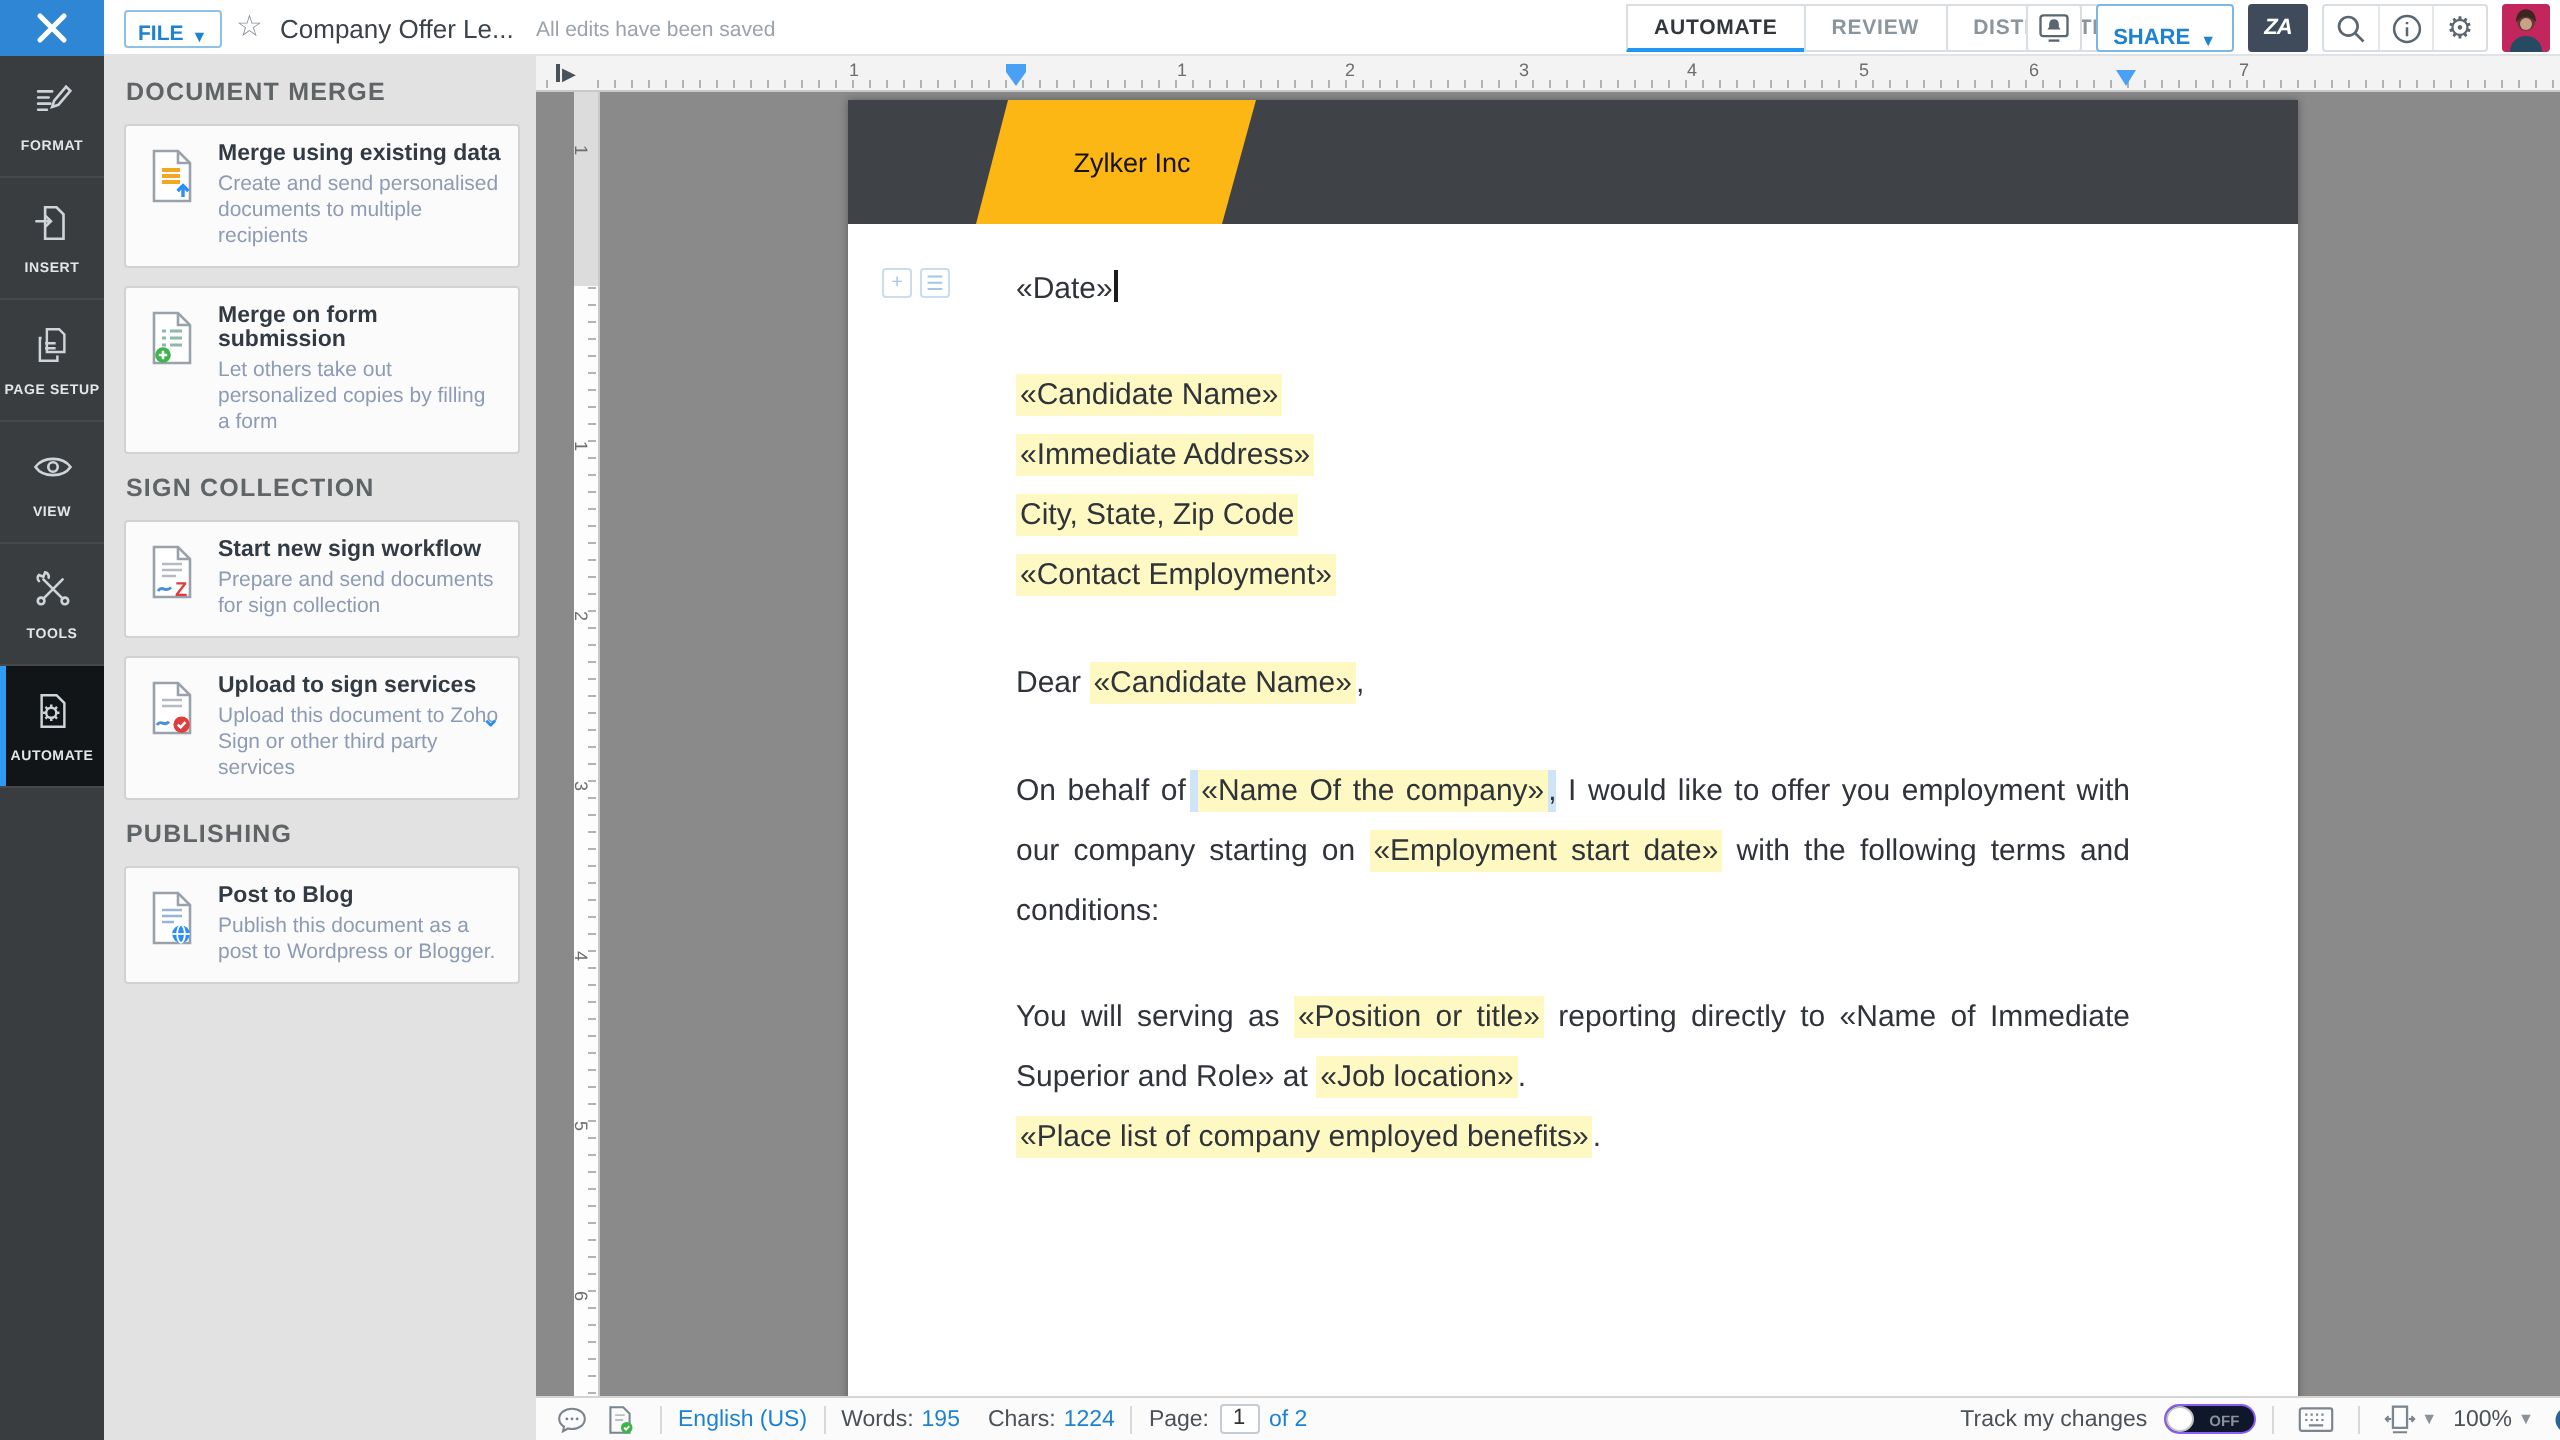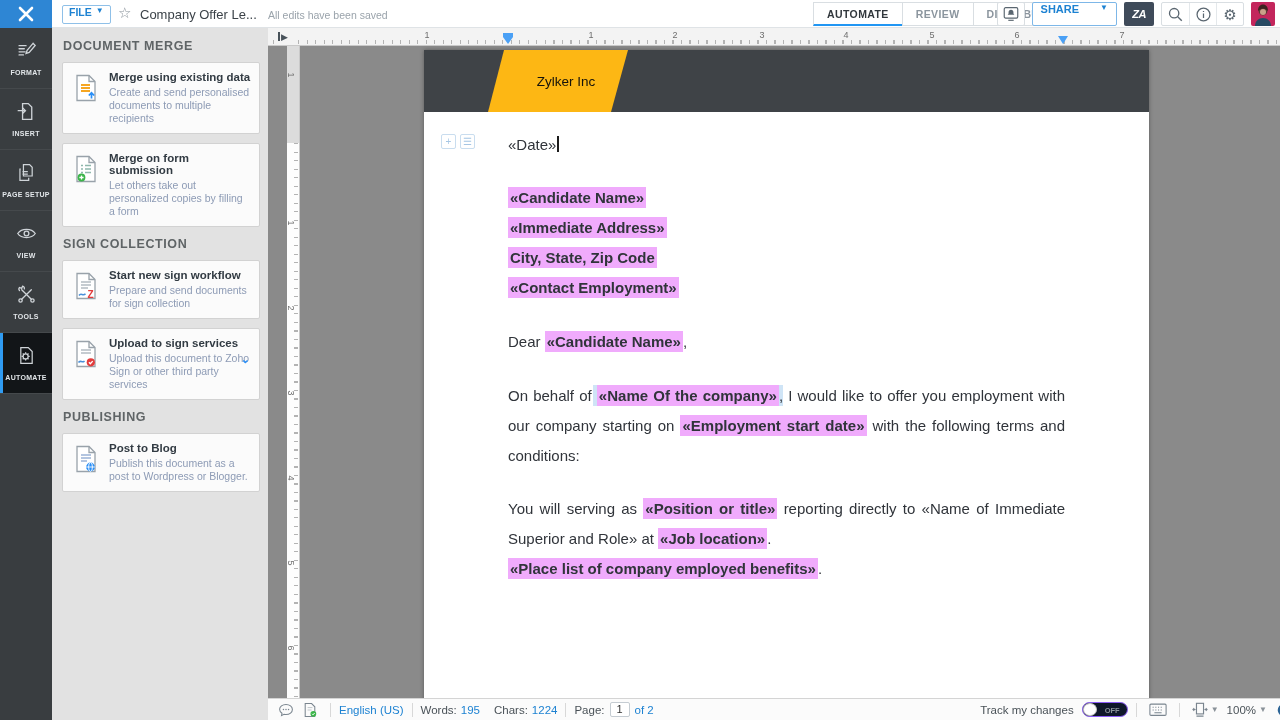--- a/index.html
+++ b/index.html
@@ -3,31 +3,31 @@
 <meta charset="utf-8">
 <style>
   * { margin:0; padding:0; box-sizing:border-box; }
   html,body { width:1280px; height:720px; overflow:hidden; }
   body { font-family:"Liberation Sans", sans-serif; background:#8a8a8a; position:relative; }
   #stage { position:absolute; inset:0; width:1280px; height:720px; background:#8a8a8a; }
 
   
   .topbar { position:absolute; left:0; top:0; width:1280px; height:28px; background:#fff; border-bottom:1px solid #dfe3e6; z-index:30; }
   .logo { position:absolute; left:0; top:0; width:52px; height:28px; background:#2e86d4; color:#fff; display:flex; align-items:center; justify-content:center; font-size:17px; font-weight:bold; cursor:pointer; }
-  .file-btn { position:absolute; left:62px; top:5px; height:19px; padding:0 6px; background:#fff; border:1px solid #8fc0e8; border-radius:2px; color:#1d82d2; font-size:10.5px; font-weight:bold; display:flex; align-items:flex-start; gap:4px; font-family:inherit; cursor:pointer; }
+  .file-btn { position:absolute; left:62px; top:5px; height:19px; padding:0 6px; background:#fff; border:1px solid #8fc0e8; border-radius:2px; color:#1d82d2; font-size:10.5px; font-weight:bold; display:flex; align-items:flex-end; gap:4px; font-family:inherit; cursor:pointer; }
   .file-btn .chev, .share-btn .chev { font-size:8px; color:#1d82d2; }
   .star { position:absolute; left:118px; top:4px; font-size:15px; color:#8a939b; cursor:pointer; }
   .doc-title { position:absolute; left:140px; top:7px; font-size:13px; color:#3b4248; cursor:text; }
   .saved { position:absolute; left:268px; top:9px; font-size:10.5px; color:#9aa3ab; }
   .tabs { position:absolute; left:814px; top:2px; display:flex; height:24px; }
   .tab { border:1px solid #d9dee2; background:#fff; color:#8b959e; font-size:10.5px; font-weight:bold; letter-spacing:.4px; padding:0 13px; margin-left:-1px; font-family:inherit; cursor:pointer; }
   .tab.active { color:#31373c; border-bottom:2px solid #2196f3; }
   .tb-right { position:absolute; right:5px; top:2px; display:flex; align-items:center; gap:7px; height:24px; }
   .icon-btn { width:28px; height:24px; border:1px solid #d9dee2; border-radius:2px; background:#fff; display:flex; align-items:center; justify-content:center; cursor:pointer; }
-  .share-btn { height:24px; border:1px solid #7db7e8; border-radius:2px; background:#fff; color:#1d82d2; font-size:11px; font-weight:bold; padding:0 8px; display:flex; align-items:flex-start; gap:21px; font-family:inherit; cursor:pointer; }
+  .share-btn { height:24px; border:1px solid #7db7e8; border-radius:2px; background:#fff; color:#1d82d2; font-size:11px; font-weight:bold; padding:0 8px; display:flex; align-items:flex-end; gap:5px; font-family:inherit; cursor:pointer; }
   .zia-btn { width:30px; height:24px; border:none; border-radius:2px; background:#3f4b5a; color:#fff; font-size:11px; font-weight:bold; font-style:italic; cursor:pointer; letter-spacing:-.5px; }
   .icon-group { display:flex; border:1px solid #d9dee2; border-radius:2px; height:24px; }
   .icon-group .ig { width:27px; height:22px; display:flex; align-items:center; justify-content:center; border-left:1px solid #e4e8eb; cursor:pointer; }
   .icon-group .ig:first-child { border-left:none; }
   .gear-glyph { font-size:15px; color:#5a6670; line-height:1; }
   .avatar { width:24px; height:24px; border-radius:2px; overflow:hidden; cursor:pointer; }
 
   
   .leftbar { position:absolute; left:0; top:28px; width:52px; height:692px; background:#393d40; z-index:25; }
   .side-item { height:61px; border-bottom:1px solid #45494c; display:flex; flex-direction:column; align-items:center; justify-content:center; gap:4px; cursor:pointer; position:relative; color:#cfd4d8; }
@@ -67,21 +67,21 @@
   .head-shape { position:absolute; left:0; top:0; width:725px; height:62px; }
   .company { position:absolute; left:80px; top:0; width:124px; height:62px; display:flex; align-items:center; justify-content:center; font-size:13.5px; color:#15130b; }
   .quick-ins { position:absolute; left:17px; top:84px; display:flex; gap:4px; }
   .qi { width:15px; height:15px; border:1px solid #c9ddef; border-radius:2px; color:#a6c6e4; font-size:10px; display:flex; align-items:center; justify-content:center; cursor:pointer; background:#fff; }
   .doc-body { position:absolute; left:84px; top:80px; width:557px; font-size:15px; line-height:30px; color:#30343a; }
   .para { text-align:justify; }
   .line { text-align:left; }
   .gap-lg { margin-top:23px; }
   .gap-md { margin-top:24px; }
   .gap-sm { margin-top:17px; }
-  .field { background:#f0abfc; padding:2px 2px;font-weight:bold; }
+  .field { background:#fef9c3; padding:2px 2px; }
   .field.selected { box-shadow:-4px 0 0 #cfe4f6, 4px 0 0 #cfe4f6; }
   .cursor { display:inline-block; width:1.5px; height:16px; background:#1c1c1c; vertical-align:-2px; margin-left:1px; animation:blink 1.1s step-end infinite; }
   @keyframes blink { 50% { opacity:0; } }
 
   
   .statusbar { position:absolute; left:268px; top:698px; width:1136px; height:22px; background:#fbfbfb; border-top:1px solid #d4d4d4; display:flex; align-items:center; font-size:11.5px; color:#4a5258; z-index:30; }
   .sb-sep { width:1px; height:14px; background:#d8d8d8; margin:0 8px; }
   .sb-ic { display:flex; align-items:center; justify-content:center; cursor:pointer; margin:0 4px; }
   .sb-link { color:#1d82d2; cursor:pointer; }
   .sb-num { color:#1d82d2; margin-left:4px; cursor:pointer; }

